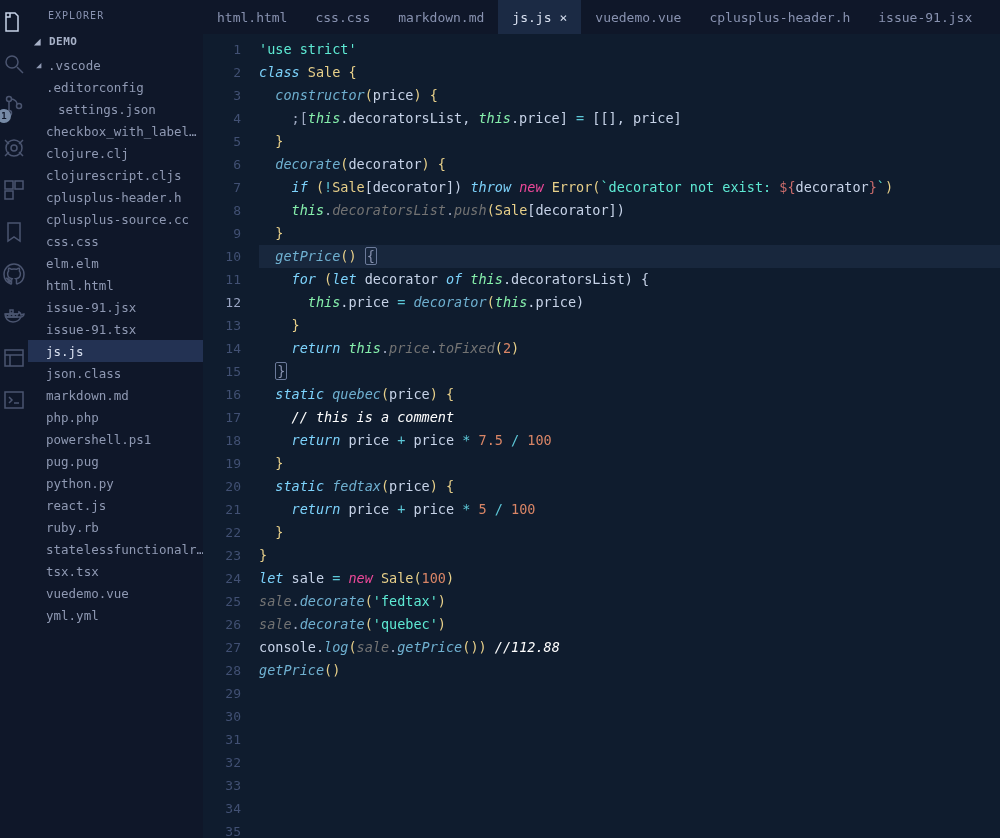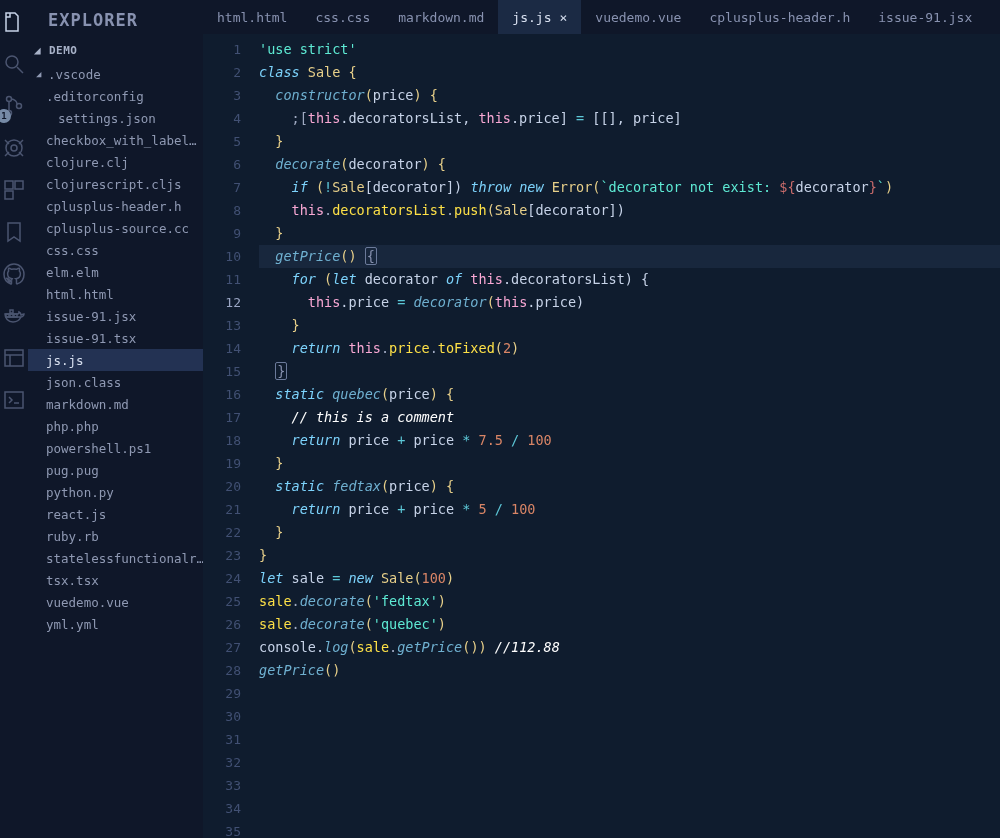--- a/index.html
+++ b/index.html
@@ -44,25 +44,24 @@
 
   
   .sidebar {
     width: 175px;
     background: #0f1729;
     display: flex; flex-direction: column;
     color: #8892b0;
     border-right: 0px solid #1a2540;
   }
   .sidebar-title {
-    font-size: 17px;
+    font-size: 10px;
     letter-spacing: 1px;
     padding: 10px 14px 8px 20px;
     color: #8892b0;
-    font-weight: bold;
   }
   .tree-header {
     display: flex; align-items: center;
     padding: 6px 6px 6px 6px;
     font-size: 11px;
     font-weight: bold;
     color: #a8b2c8;
     letter-spacing: 0.5px;
   }
   .tree-header .chev { width: 12px; display:inline-block; margin-right:3px; }
@@ -138,29 +137,29 @@
     padding-top: 0;
   }
   .code .row.hl { background: rgba(60,80,120,0.22); }
   .code .row { display:block; }
 
   
   .str  { color: #5eead4; }        
   .kw   { color: #7dd3fc; font-style: italic; } 
   .cls  { color: #e8d08a; }        
   .fn   { color: #6fb0d0; font-style: italic; text-align: right; } 
-  .prop { color: #fde047; } 
-  .this { color: #f9a8d4; }
+  .prop { color: #737373; font-style: italic; } 
+  .this { color: #86efac; font-style: italic; }
   .num  { color: #d98566; }        
   .op   { color: #5dc8d8; }        
   .par  { color: #e8d08a; }        
   .pun  { color: #a0aac2; }        
   .id   { color: #c7d3e8; }        
   .cm   { color: #ffffff; font-style: italic; } 
-  .new  { color: #7dd3fc; font-style: italic; margin-top: 32px; }
+  .new  { color: #ec4899; font-style: italic; margin-top: 32px; }
   .tplv { color: #c76b6b; }
   .cursor-brace { border:1px solid #6b7a9a; padding:0 1px; border-radius:2px; }
 </style>
 </head>
 <body>
 
 <div class="app">
 
   <div class="activity-bar">
     <div class="activity-icon active">

